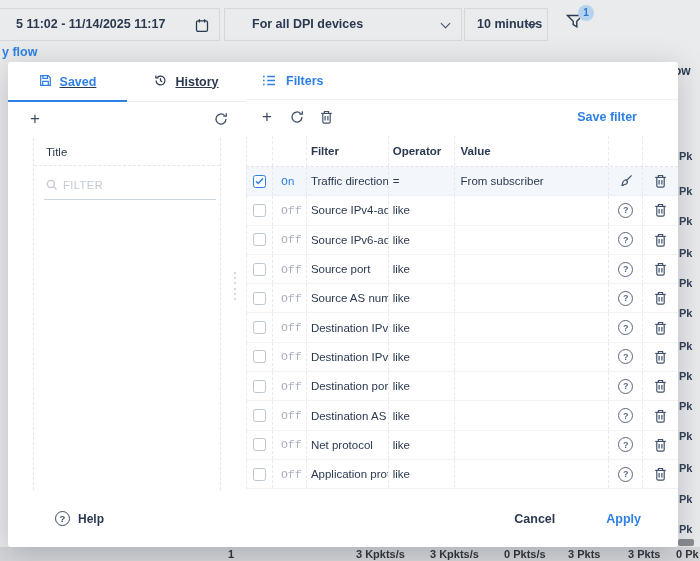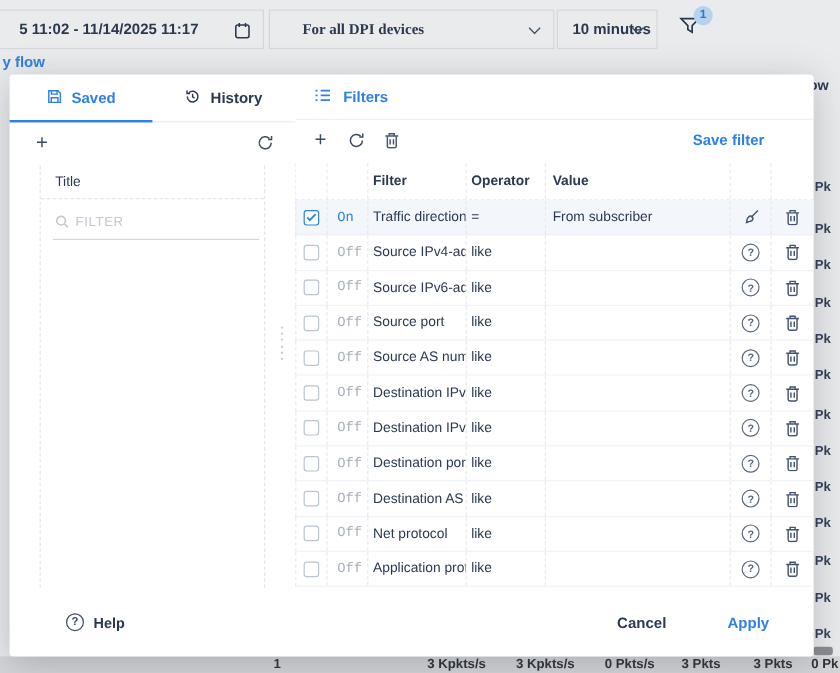--- a/index.html
+++ b/index.html
@@ -5,42 +5,42 @@
   * { margin:0; padding:0; box-sizing:border-box; }
   html,body { background:#eaebec; }
   .screen {
     position:relative; width:700px; height:561px; overflow:hidden;
     background:#eaebec; font-family:"Liberation Sans",sans-serif; color:#2b3950;
   }
   
   .field { position:absolute; top:8px; height:33px; border:1px solid #d5d8db; }
   .field .txt { position:absolute; left:27px; top:0; line-height:31px; font-size:12.5px; font-weight:600; white-space:nowrap; }
   .f-date { left:-12px; width:232px; }
-  .f-device { left:224px; width:238px;font-family:Liberation Serif, serif; }
+  .f-device { left:224px; width:238px; }
   .f-interval { left:464px; width:84px; }
   .f-interval .txt { left:12px; }
   .cal-icon { position:absolute; right:10px; top:9px; }
   .chev { position:absolute; right:12px; top:11px; width:7px; height:7px;
     border-right:1.6px solid #3c4b64; border-bottom:1.6px solid #3c4b64; transform:rotate(45deg); }
   .funnel-wrap { position:absolute; left:566px; top:14px; width:20px; height:18px; }
   .badge { position:absolute; left:578px; top:5px; width:16px; height:16px; border-radius:50%;
     background:#b5d3ef; color:#2e77d0; font-size:10px; font-weight:700; text-align:center; line-height:16px; }
   .flow-link { position:absolute; left:2px; top:45px; font-size:12.5px; font-weight:600; color:#2f80e4; text-decoration:none; }
   
   .right-strip { position:absolute; left:678px; top:62px; width:22px; height:485px; overflow:hidden; }
   .strip-head { position:absolute; left:-4px; top:2px; font-size:12px; font-weight:700; color:#2b3950; }
   .right-strip .pk { position:absolute; left:1px; font-size:11px; font-weight:600; color:#333f55; white-space:nowrap; }
   .bottom-strip { position:absolute; left:0; top:547px; width:700px; height:14px; background:#d5d6d8; }
   .bottom-strip span { position:absolute; top:0; line-height:14px; font-size:11px; font-weight:600; color:#303338; white-space:nowrap; }
   .scroll-frag { position:absolute; left:678px; top:539px; width:16px; height:7px; background:#898c90; border-radius:2px; }
   
   .dialog { position:absolute; left:8px; top:62px; width:670px; height:485px; background:#fff;
     border-radius:3px; box-shadow:0 6px 30px rgba(40,50,70,.25); z-index:5; }
   .dlg-left { position:absolute; left:0; top:0; width:238px; height:428px; }
-  .tabbar { display:flex; height:40px; border-bottom:1px solid #ededf0; }
+  .tabbar { display:flex; height:40px; border-bottom:1px solid #ededf0;text-decoration:underline; }
   .tab { position:relative; width:119px; display:flex; align-items:center; justify-content:center; gap:8px;
     font-size:12.5px; font-weight:700; color:#2b3950; cursor:pointer; }
   .tab.active { color:#2f80e4; }
   .tab.active::after { content:""; position:absolute; left:0; right:0; bottom:-1px; height:2px; background:#2f80e4; }
   .left-toolbar { position:absolute; left:0; top:40px; width:100%; height:36px; }
   .plus-btn { position:absolute; left:22px; top:7px; font-size:17px; font-weight:400; color:#3c4b64; line-height:20px; }
   .refresh-left { position:absolute; right:18px; top:10px; }
   .title-cell { position:absolute; left:25px; top:76px; width:188px; height:352px;
     border-left:1px dashed #e3e6eb; border-right:1px dashed #e3e6eb; }
   .title-head { height:28px; line-height:28px; padding-left:12px; font-size:11.5px; font-weight:400;

